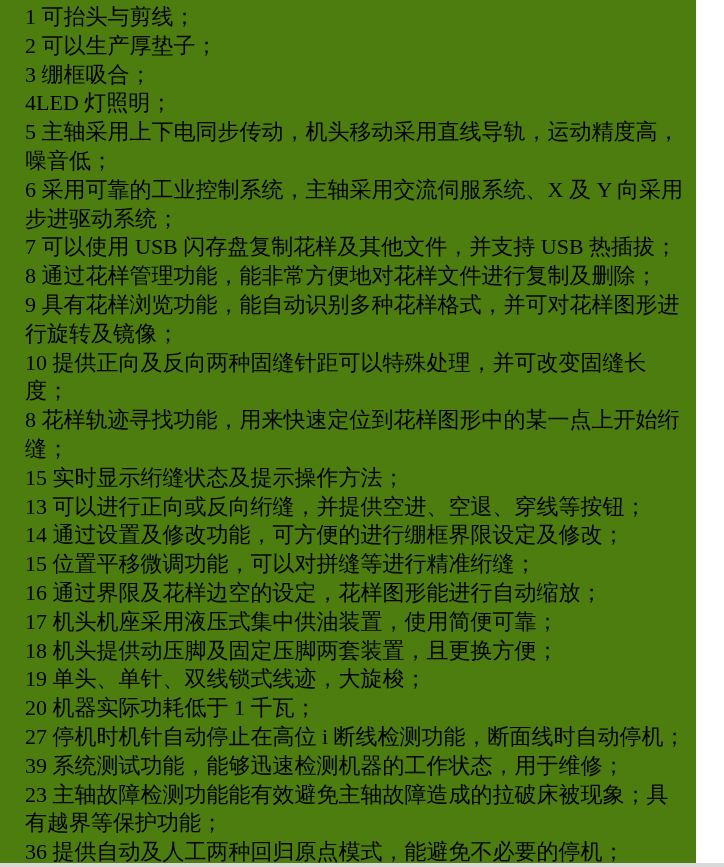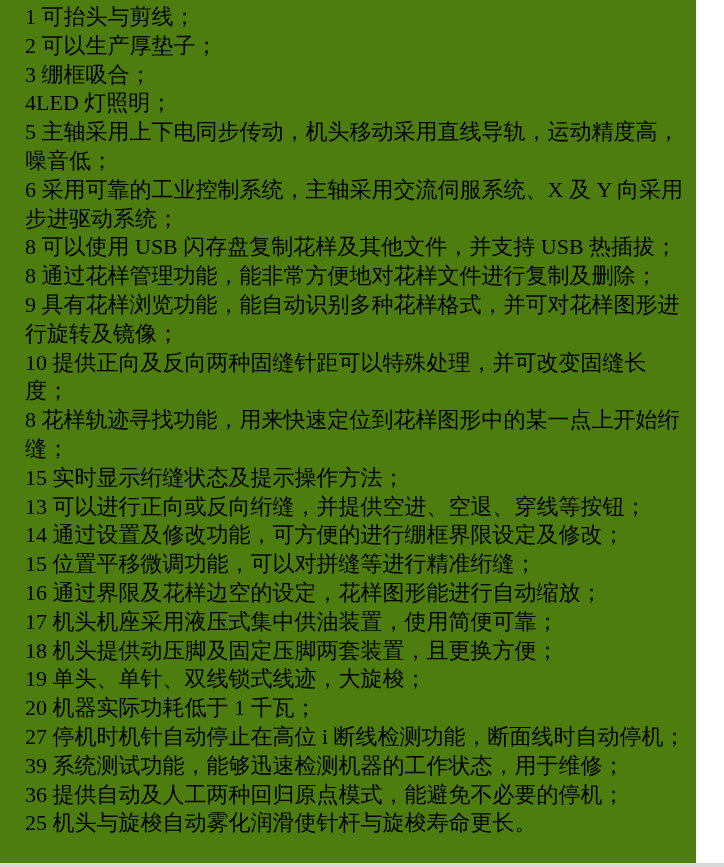--- a/index.html
+++ b/index.html
@@ -39,33 +39,34 @@
 </head>
 <body>
 
 <div class="doc">
   <p>1 可抬头与剪线；</p>
   <p>2 可以生产厚垫子；</p>
   <p>3 绷框吸合；</p>
   <p>4LED 灯照明；</p>
   <p>5 主轴采用上下电同步传动，机头移动采用直线导轨，运动精度高，噪音低；</p>
   <p>6 采用可靠的工业控制系统，主轴采用交流伺服系统、X 及 Y 向采用步进驱动系统；</p>
-  <p>8 可以使用 USB 闪存盘复制花样及其他文件，并支持 USB 热插拔；</p>
+  <p>7 可以使用 USB 闪存盘复制花样及其他文件，并支持 USB 热插拔；</p>
   <p>8 通过花样管理功能，能非常方便地对花样文件进行复制及删除；</p>
   <p>9 具有花样浏览功能，能自动识别多种花样格式，并可对花样图形进行旋转及镜像；</p>
   <p>10 提供正向及反向两种固缝针距可以特殊处理，并可改变固缝长度；</p>
   <p>8 花样轨迹寻找功能，用来快速定位到花样图形中的某一点上开始绗缝；</p>
   <p>15 实时显示绗缝状态及提示操作方法；</p>
   <p>13 可以进行正向或反向绗缝，并提供空进、空退、穿线等按钮；</p>
   <p>14 通过设置及修改功能，可方便的进行绷框界限设定及修改；</p>
   <p>15 位置平移微调功能，可以对拼缝等进行精准绗缝；</p>
   <p>16 通过界限及花样边空的设定，花样图形能进行自动缩放；</p>
   <p>17 机头机座采用液压式集中供油装置，使用简便可靠；</p>
   <p>18 机头提供动压脚及固定压脚两套装置，且更换方便；</p>
   <p>19 单头、单针、双线锁式线迹，大旋梭；</p>
   <p>20 机器实际功耗低于 1 千瓦；</p>
   <p>27 停机时机针自动停止在高位 i 断线检测功能，断面线时自动停机；</p>
   <p>39 系统测试功能，能够迅速检测机器的工作状态，用于维修；</p>
+  <p>23 主轴故障检测功能能有效避免主轴故障造成的拉破床被现象；具有越界等保护功能；</p>
   <p>36 提供自动及人工两种回归原点模式，能避免不必要的停机；</p>
   <p>25 机头与旋梭自动雾化润滑使针杆与旋梭寿命更长。</p>
 </div>
 
 <div class="bottom-bar"></div>
 
 </body></html>

